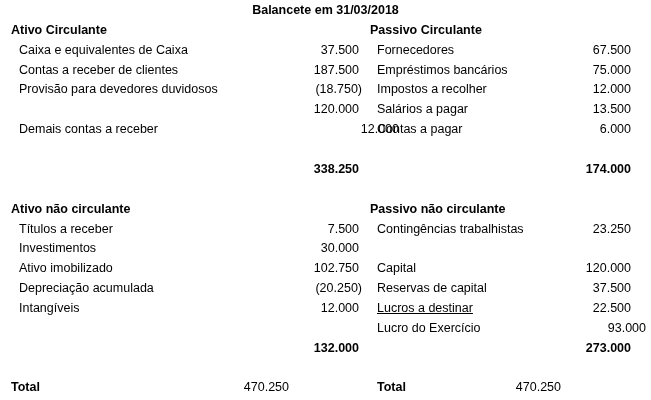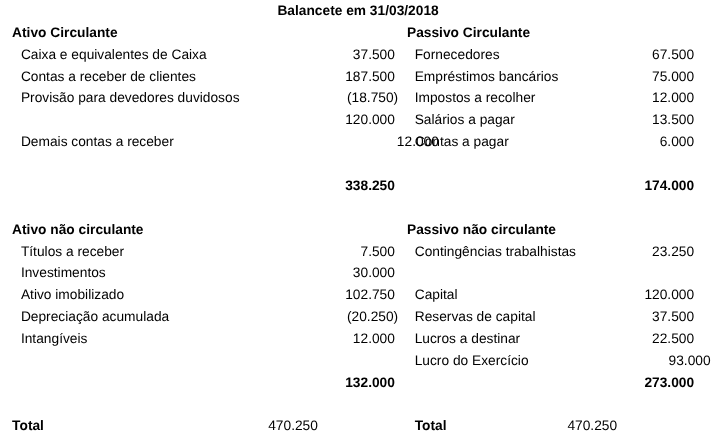--- a/index.html
+++ b/index.html
@@ -108,21 +108,21 @@
   </div>
   <div class="row" style="top:258px;left:0;width:651px;">
     <span class="lbl" style="left:377px;">Capital</span>
     <span class="val" style="right:20px;">120.000</span>
   </div>
   <div class="row" style="top:278px;left:0;width:651px;">
     <span class="lbl" style="left:377px;">Reservas de capital</span>
     <span class="val" style="right:20px;">37.500</span>
   </div>
   <div class="row" style="top:298px;left:0;width:651px;">
-    <span class="lbl" style="left:377px;">Lucros a destinar</span>
+    <span class="lbl" style="left:377px;text-decoration:underline;">Lucros a destinar</span>
     <span class="val" style="right:20px;">22.500</span>
   </div>
   <div class="row" style="top:318px;left:0;width:651px;padding-left:15px;">
     <span class="lbl" style="left:377px;">Lucro do Exercício</span>
     <span class="val" style="right:20px;">93.000</span>
   </div>
   <div class="row b" style="top:338px;left:0;width:651px;">
     <span class="val" style="right:20px;">273.000</span>
   </div>
 </div>

